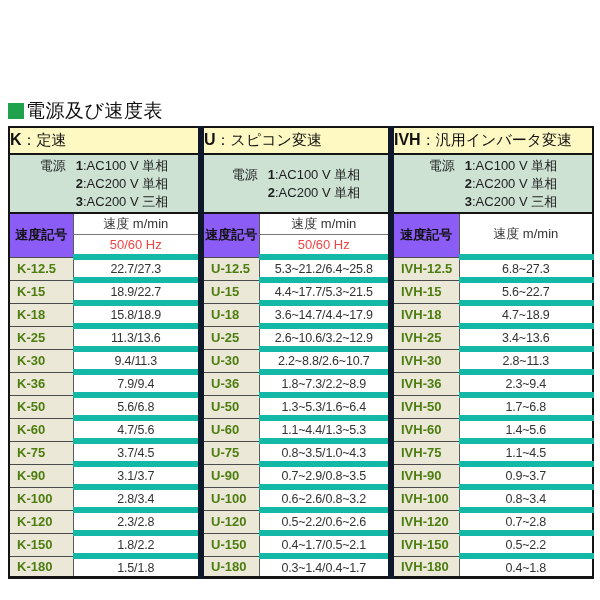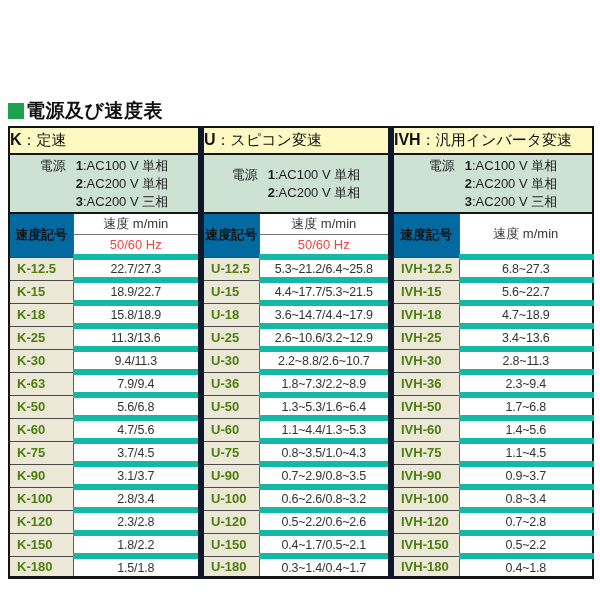--- a/index.html
+++ b/index.html
@@ -1,36 +1,36 @@
 <!DOCTYPE html>
 <html><head>
 <meta charset="utf-8">
 <style>
   html,body{margin:0;padding:0;width:600px;height:600px;background:#ffffff;
     font-family:"Liberation Sans","DejaVu Sans",sans-serif;color:#222;}
   .page{position:relative;width:600px;height:600px;overflow:hidden;}
   .title-row{position:absolute;left:8px;top:98px;display:flex;align-items:center;}
   .sq{width:16px;height:16px;background:#1fa24e;display:inline-block;margin-right:2px;}
-  .title-text{font-size:19px;font-weight:bold;color:#111;letter-spacing:0.5px;}
+  .title-text{font-size:19px;font-weight:normal;color:#111;letter-spacing:0.5px;}
   table.speed{position:absolute;left:8px;top:126px;width:584px;border-collapse:collapse;
     table-layout:fixed;border:2px solid #141414;border-bottom-width:3px;}
   td{padding:0;overflow:hidden;white-space:nowrap;}
   .sec-start{border-left:6px solid #0f172a;}
   
   .head-cell{height:25px;background:#fef9c3;text-align:left;vertical-align:middle;
     border-bottom:2px solid #141414;font-size:15px;color:#111;}
   .head-code{font-weight:bold;font-size:16px;}
   
   .power-cell{height:57px;background:#cde2d3;text-align:center;vertical-align:middle;
     border-bottom:2px solid #141414;font-size:13px;color:#1d1d1d;}
   .power-block{display:inline-block;text-align:left;line-height:18px;}
   .p-prefix{display:inline-block;width:36px;}
   .p-num{font-weight:bold;}
   
-  .code-head{background:#0369a1;text-align:center;vertical-align:middle;
+  .code-head{background:#8b5cf6;text-align:center;vertical-align:middle;
     font-weight:bold;font-size:13px;color:#111;}
   .speed-head{height:20px;text-align:center;vertical-align:middle;font-size:13px;
     color:#333;border-left:1px solid #5a5a5a;border-bottom:1px solid #777;}
   .hz-cell{height:19px;text-align:center;vertical-align:middle;font-size:13px;
     color:#ef4444;border-left:1px solid #5a5a5a;}
   .speed-head-full{text-align:center;vertical-align:middle;font-size:13px;color:#333;
     border-left:1px solid #5a5a5a;}
   
   .code-cell{height:17px;background:#ebe8d8;border-top:1px solid #4a4a4a;
     font-weight:bold;font-size:13px;color:#4d7c0f;padding-left:7px;vertical-align:middle;}
@@ -123,21 +123,21 @@
         </tr>
         <tr>
           <td class="code-cell">K-30</td>
           <td class="value-cell">9.4/11.3</td>
           <td class="code-cell sec-start">U-30</td>
           <td class="value-cell">2.2~8.8/2.6~10.7</td>
           <td class="code-cell sec-start">IVH-30</td>
           <td class="value-cell">2.8~11.3</td>
         </tr>
         <tr>
-          <td class="code-cell">K-63</td>
+          <td class="code-cell">K-36</td>
           <td class="value-cell">7.9/9.4</td>
           <td class="code-cell sec-start">U-36</td>
           <td class="value-cell">1.8~7.3/2.2~8.9</td>
           <td class="code-cell sec-start">IVH-36</td>
           <td class="value-cell">2.3~9.4</td>
         </tr>
         <tr>
           <td class="code-cell">K-50</td>
           <td class="value-cell">5.6/6.8</td>
           <td class="code-cell sec-start">U-50</td>

